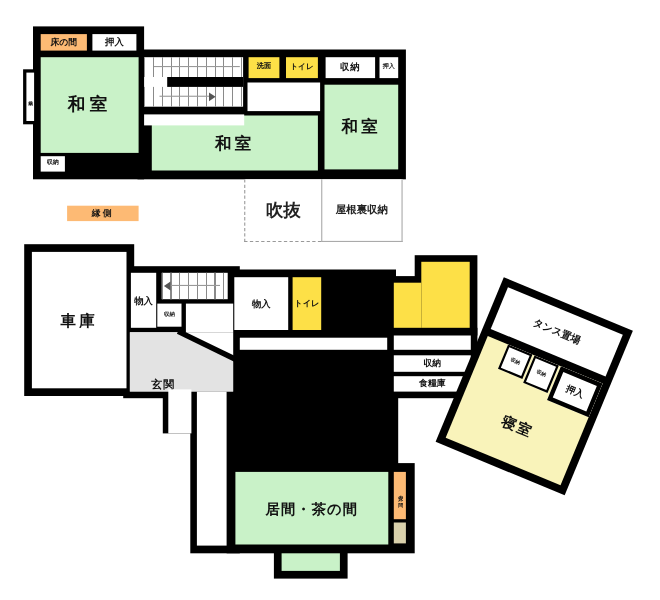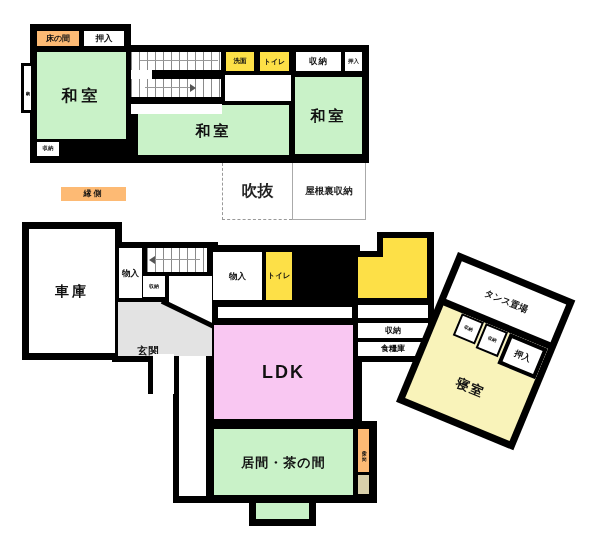--- a/index.html
+++ b/index.html
@@ -95,21 +95,20 @@
 
   <div class="rm white" style="left:213px;top:252px;width:49px;height:48px;font-size:8.5px;">物入</div>
   <div class="rm cyan" style="left:266px;top:252px;width:26px;height:48px;font-size:7.5px;">トイレ</div>
   <div class="rm cyan" style="left:358px;top:257px;width:25px;height:41px;"></div>
   <div class="rm cyan" style="left:383px;top:238px;width:44px;height:60px;"></div>
 
   <div class="rm white" style="left:358px;top:305px;width:70px;height:13px;"></div>
   <div class="rm white" style="left:358px;top:323px;width:70px;height:15px;font-size:8px;">収納</div>
   <div class="rm white" style="left:358px;top:342px;width:70px;height:14px;font-size:8px;">食糧庫</div>
 
-  <div class="rm pink" style="left:214px;top:325px;width:139px;height:94px;font-size:18px;letter-spacing:2px;">LDK</div>
   <div class="rm white" style="left:179px;top:356px;width:27px;height:140px;"></div>
   <div class="rm white" style="left:153px;top:354px;width:21px;height:40px;"></div>
 
   <div class="rm green" style="left:214px;top:429px;width:139px;height:66px;font-size:13px;letter-spacing:1px;">居間・茶の間</div>
   <div class="rm tan vtext" style="left:358px;top:429px;width:11px;height:43px;font-size:4.5px;">床の間</div>
   <div class="rm beige" style="left:358px;top:475px;width:11px;height:19px;"></div>
   <div class="rm green" style="left:256px;top:503px;width:53px;height:16px;"></div>
 
   <div class="bed-block">
     <div class="inbox" style="left:7px;top:7px;width:113px;height:41px;font-size:9px;">タンス置場</div>

